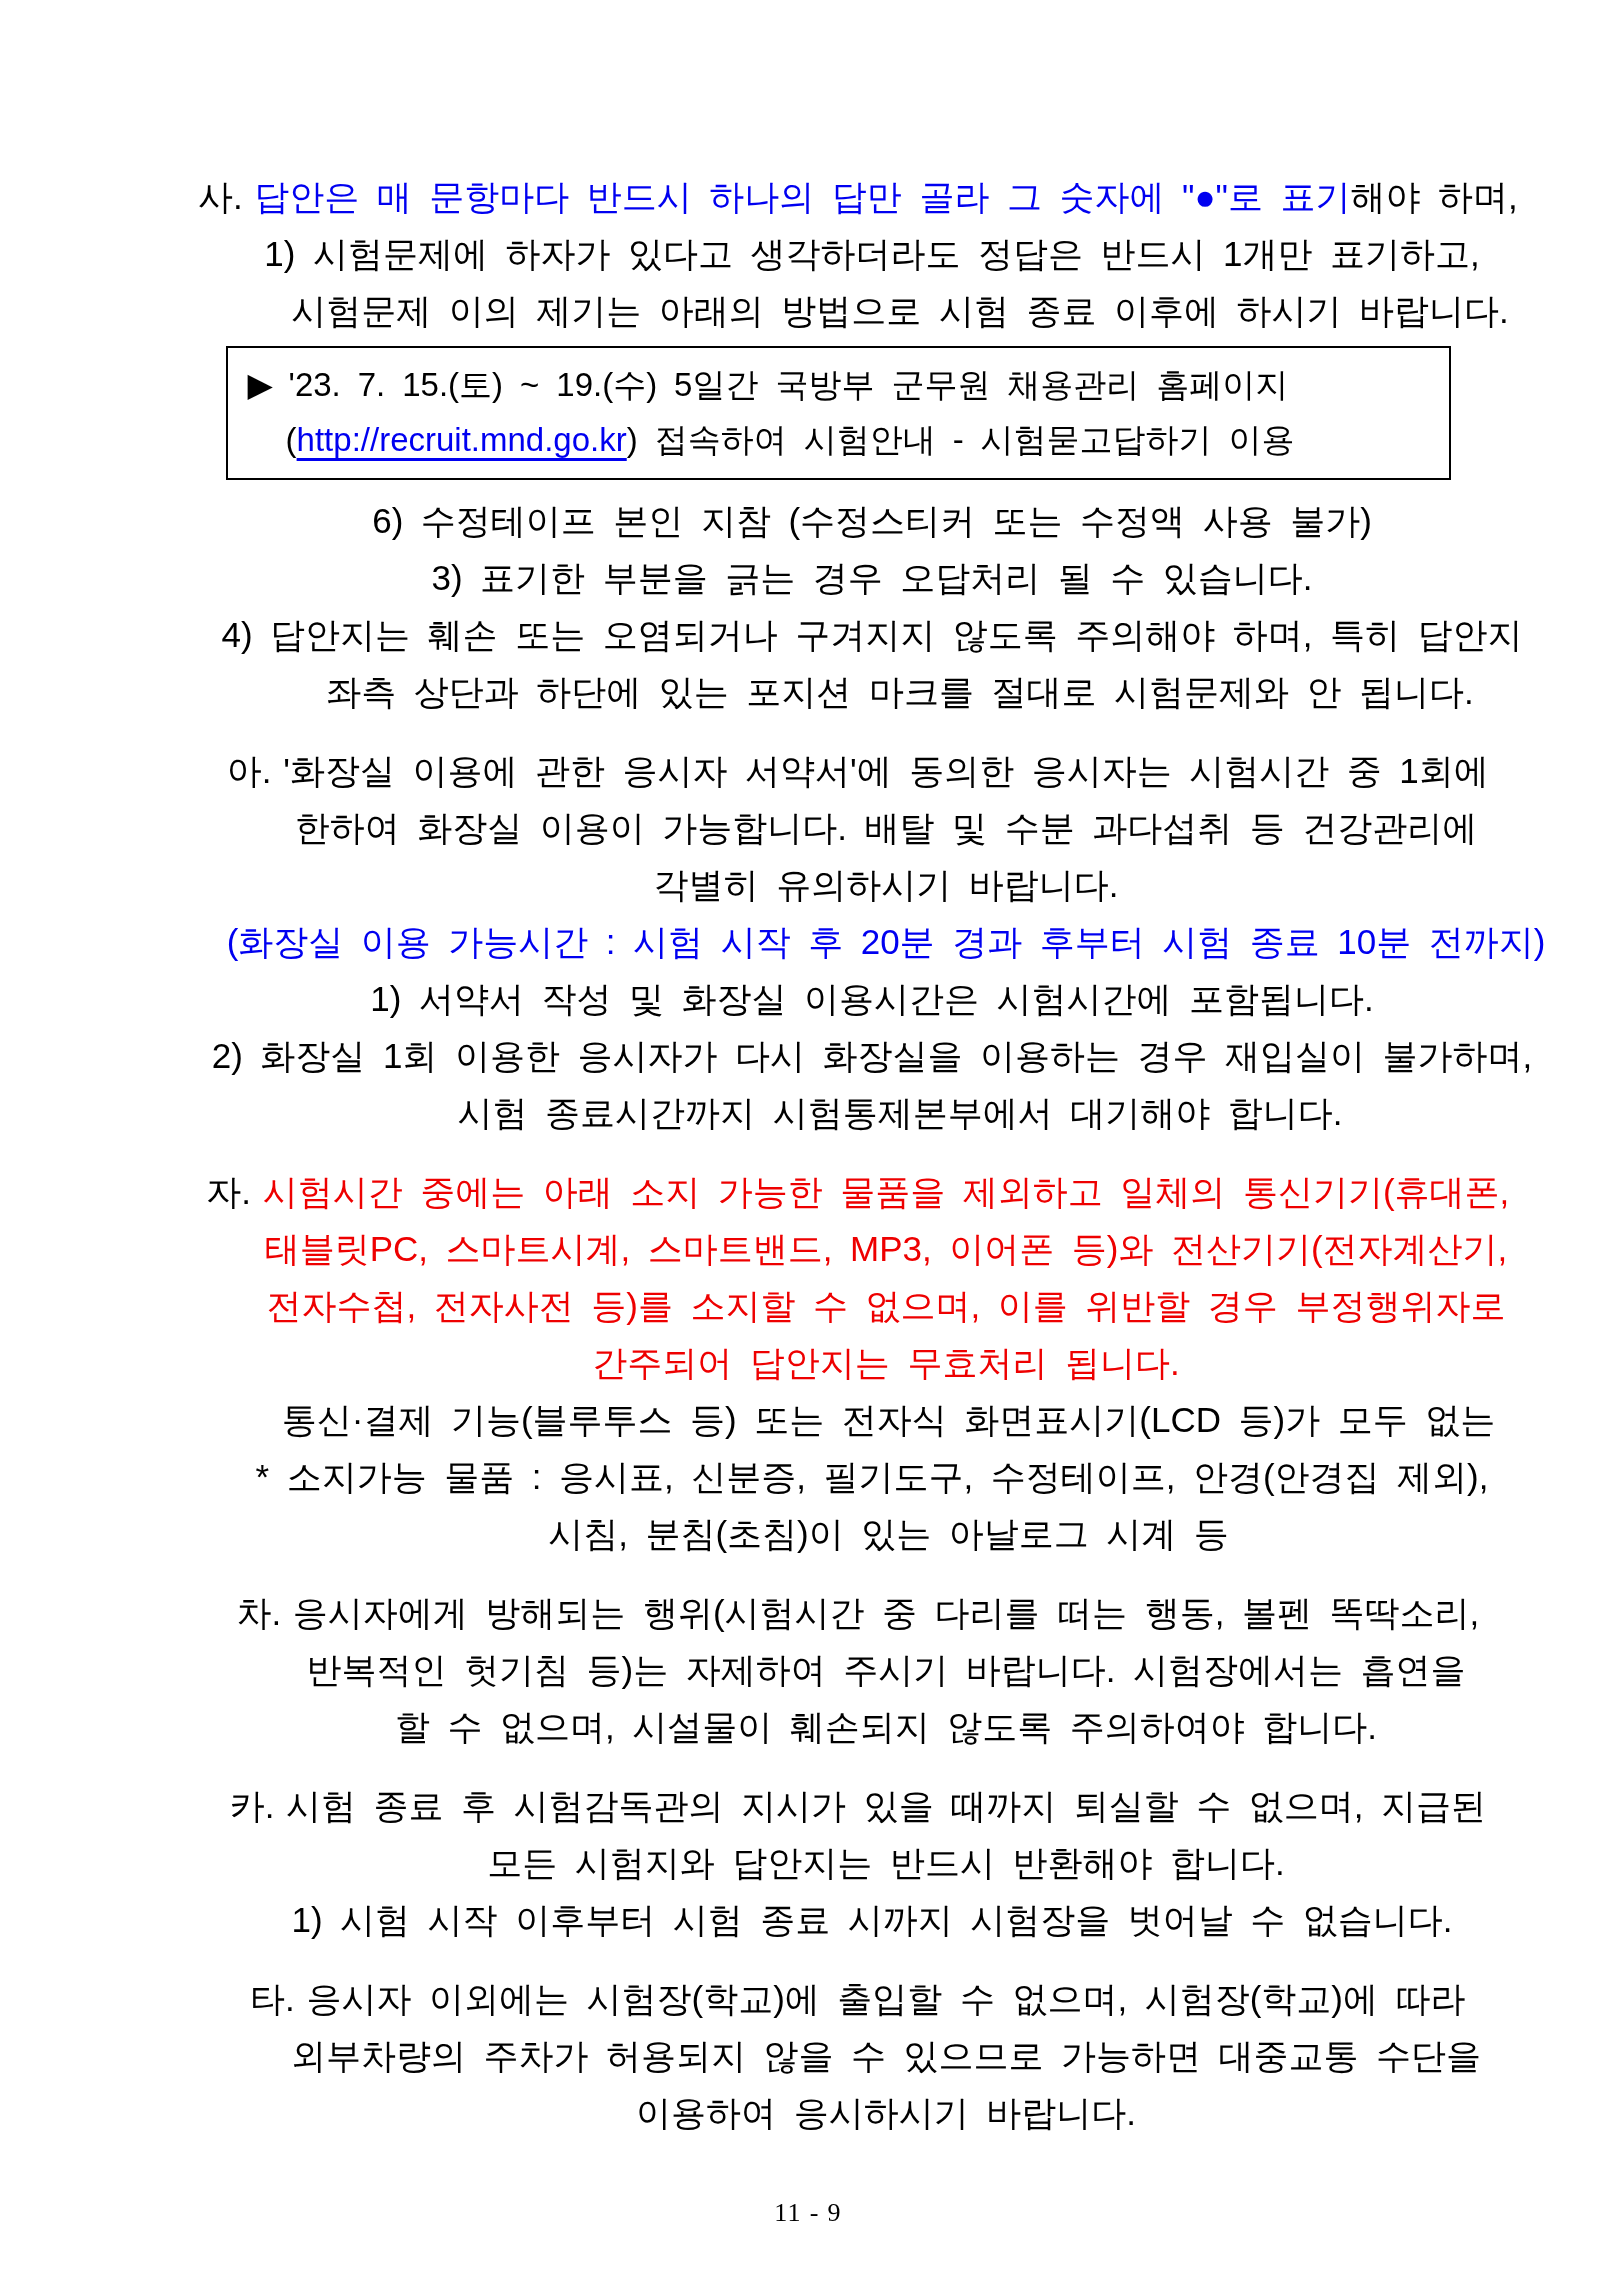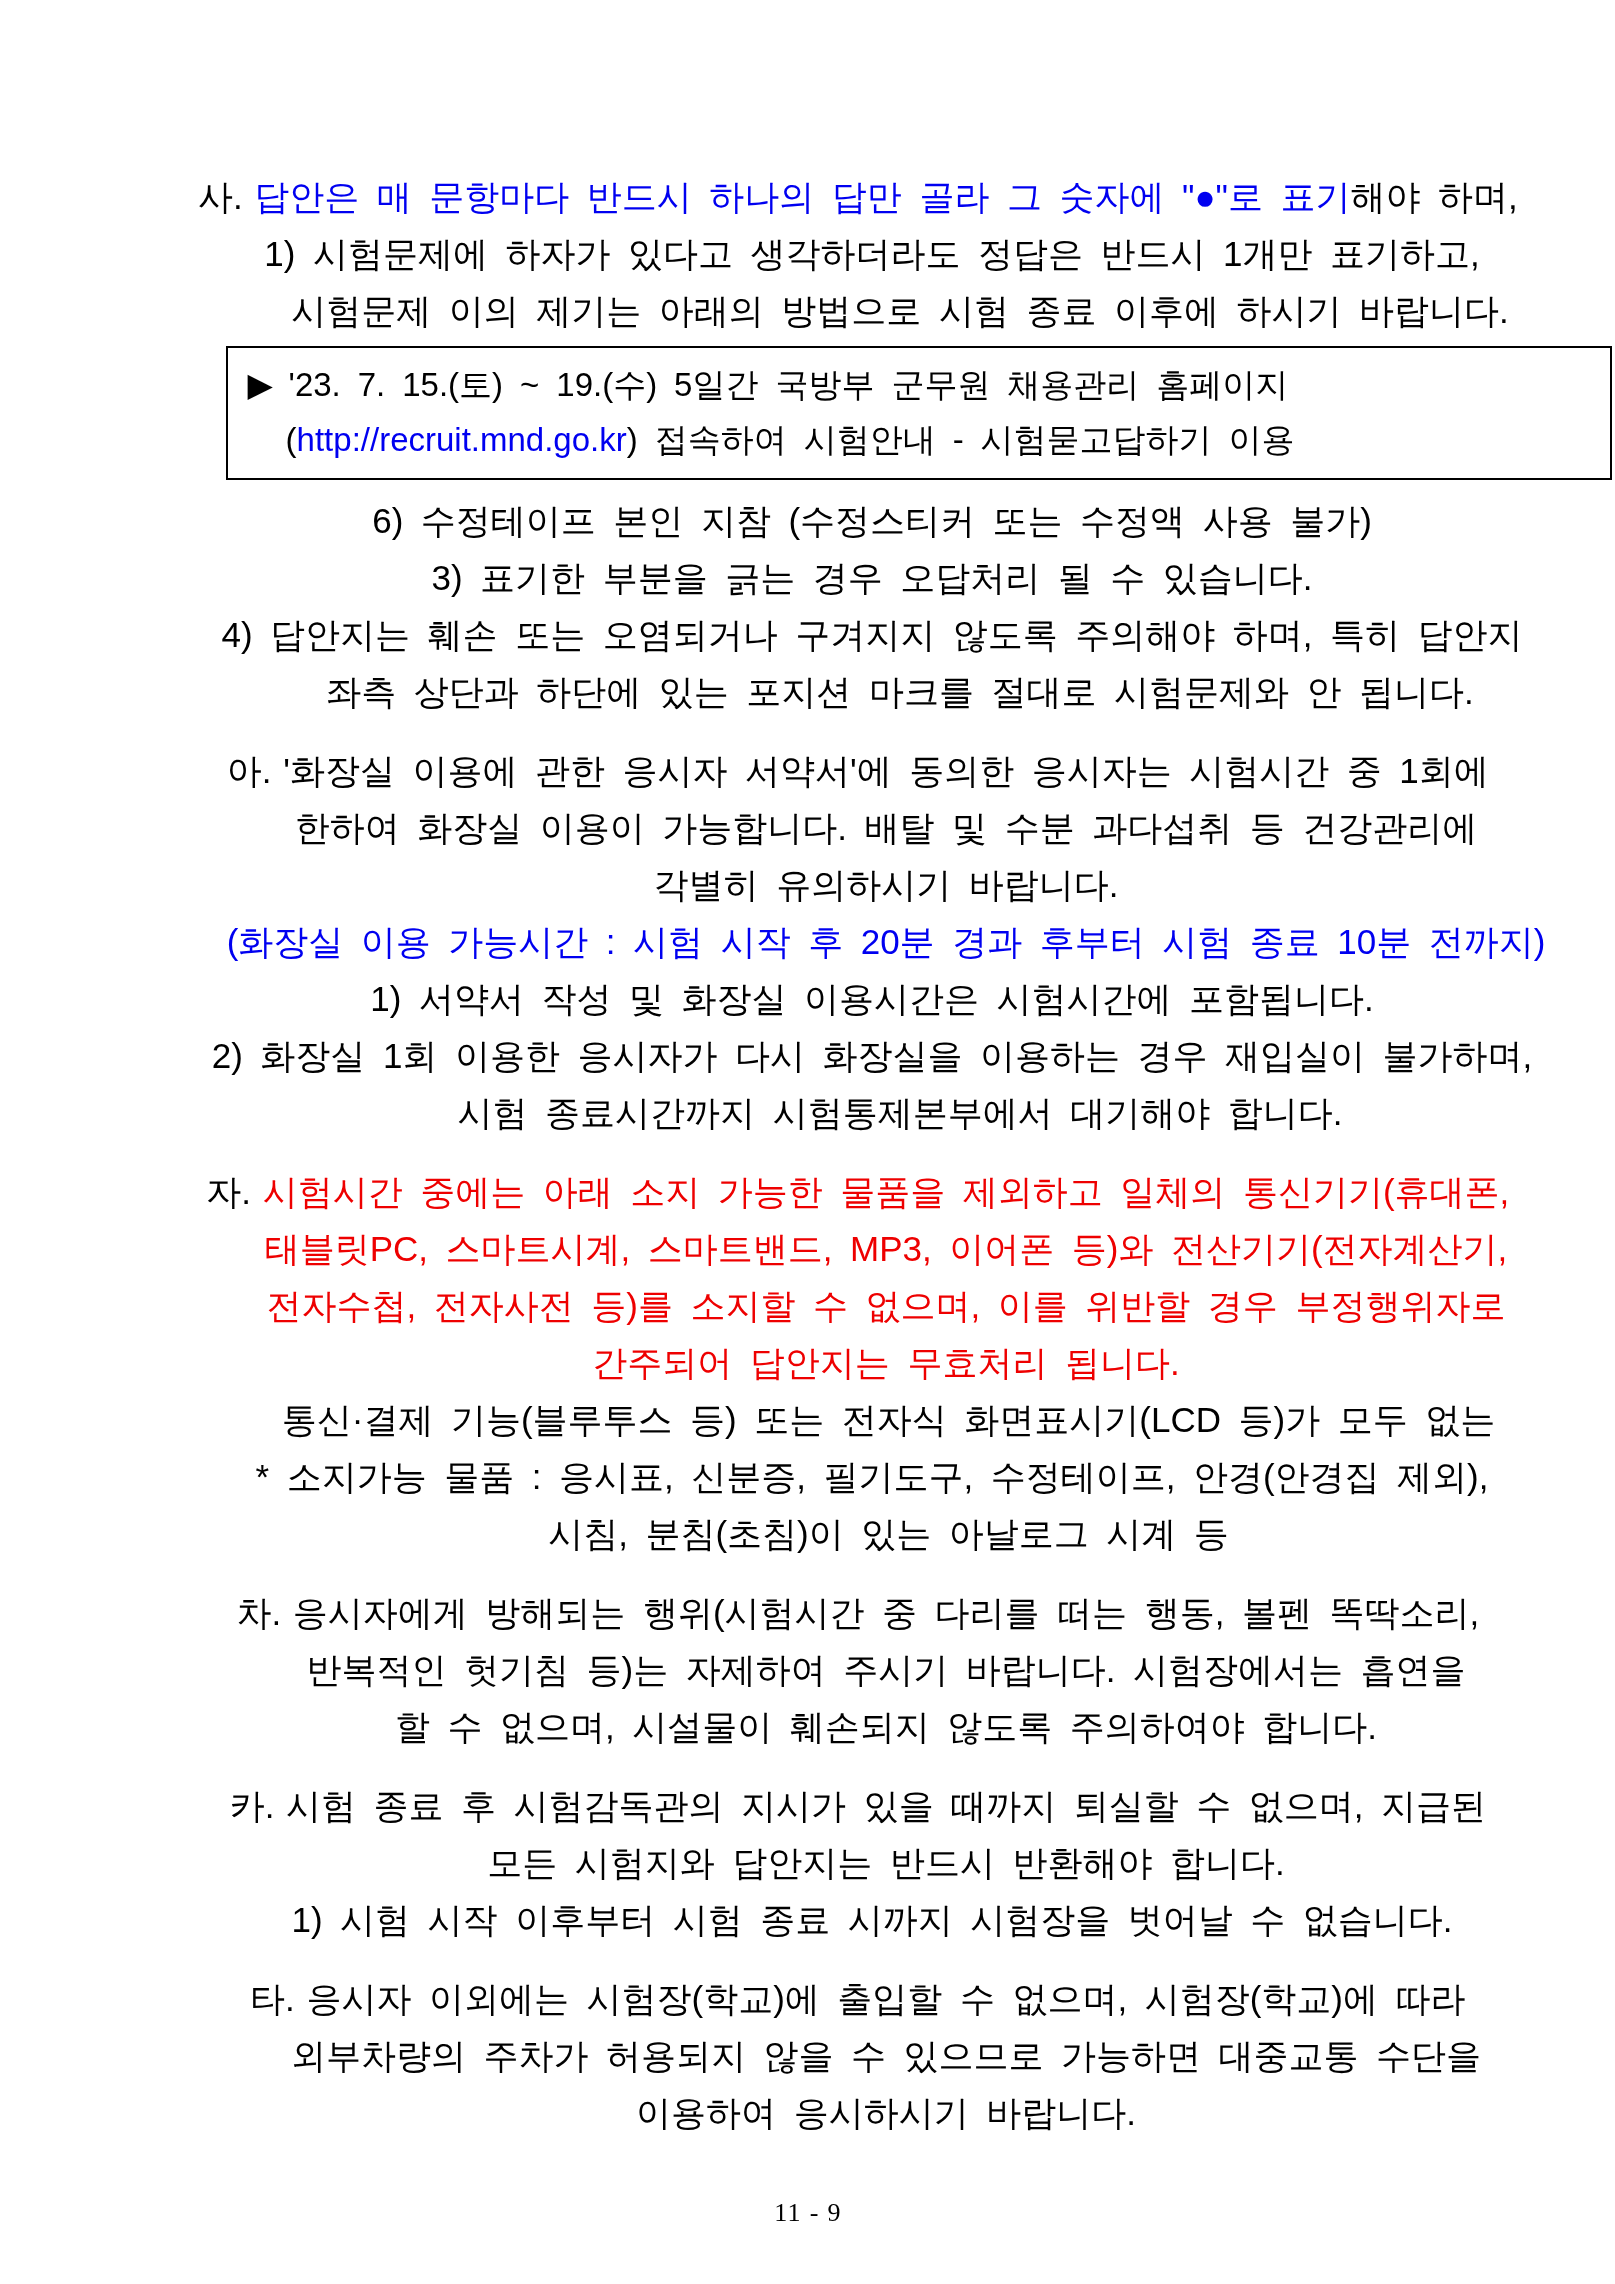--- a/index.html
+++ b/index.html
@@ -30,30 +30,31 @@
   .cont    { padding-left: 68px; }  
   .sub     { padding-left: 40px; }   
   .subcont { padding-left: 96px; }  
   .star    { padding-left: 40px; }   
   .starcont{ padding-left: 73px; }  
   .blue { color: var(--blue, #0000f0); }
   .red  { color: var(--red, #ee0000); }
   .box {
     box-sizing: border-box;
     margin: 6.5px 0 11.7px 99px;
-    width: 1386px;
+    width: 1225px;
     border: 2.6px solid #000000;
     padding: 9px 13px 11.7px 19.6px;
     font-size: 33px;
   }
   .bline { line-height: 55px; white-space: nowrap; }
   .bcont { padding-left: 38px; }
   .bullet { display: inline-block; margin-right: 15.6px; }
   .link {
     color: var(--blue, #0000f0);
+    text-decoration: underline;
     text-underline-offset: 6.5px;
     cursor: pointer;
     text-align: center;
   }
   .footer {
     position: absolute;
     left: 0; right: 0;
     bottom: 56px;
     text-align: center;
     font-size: 26px;

